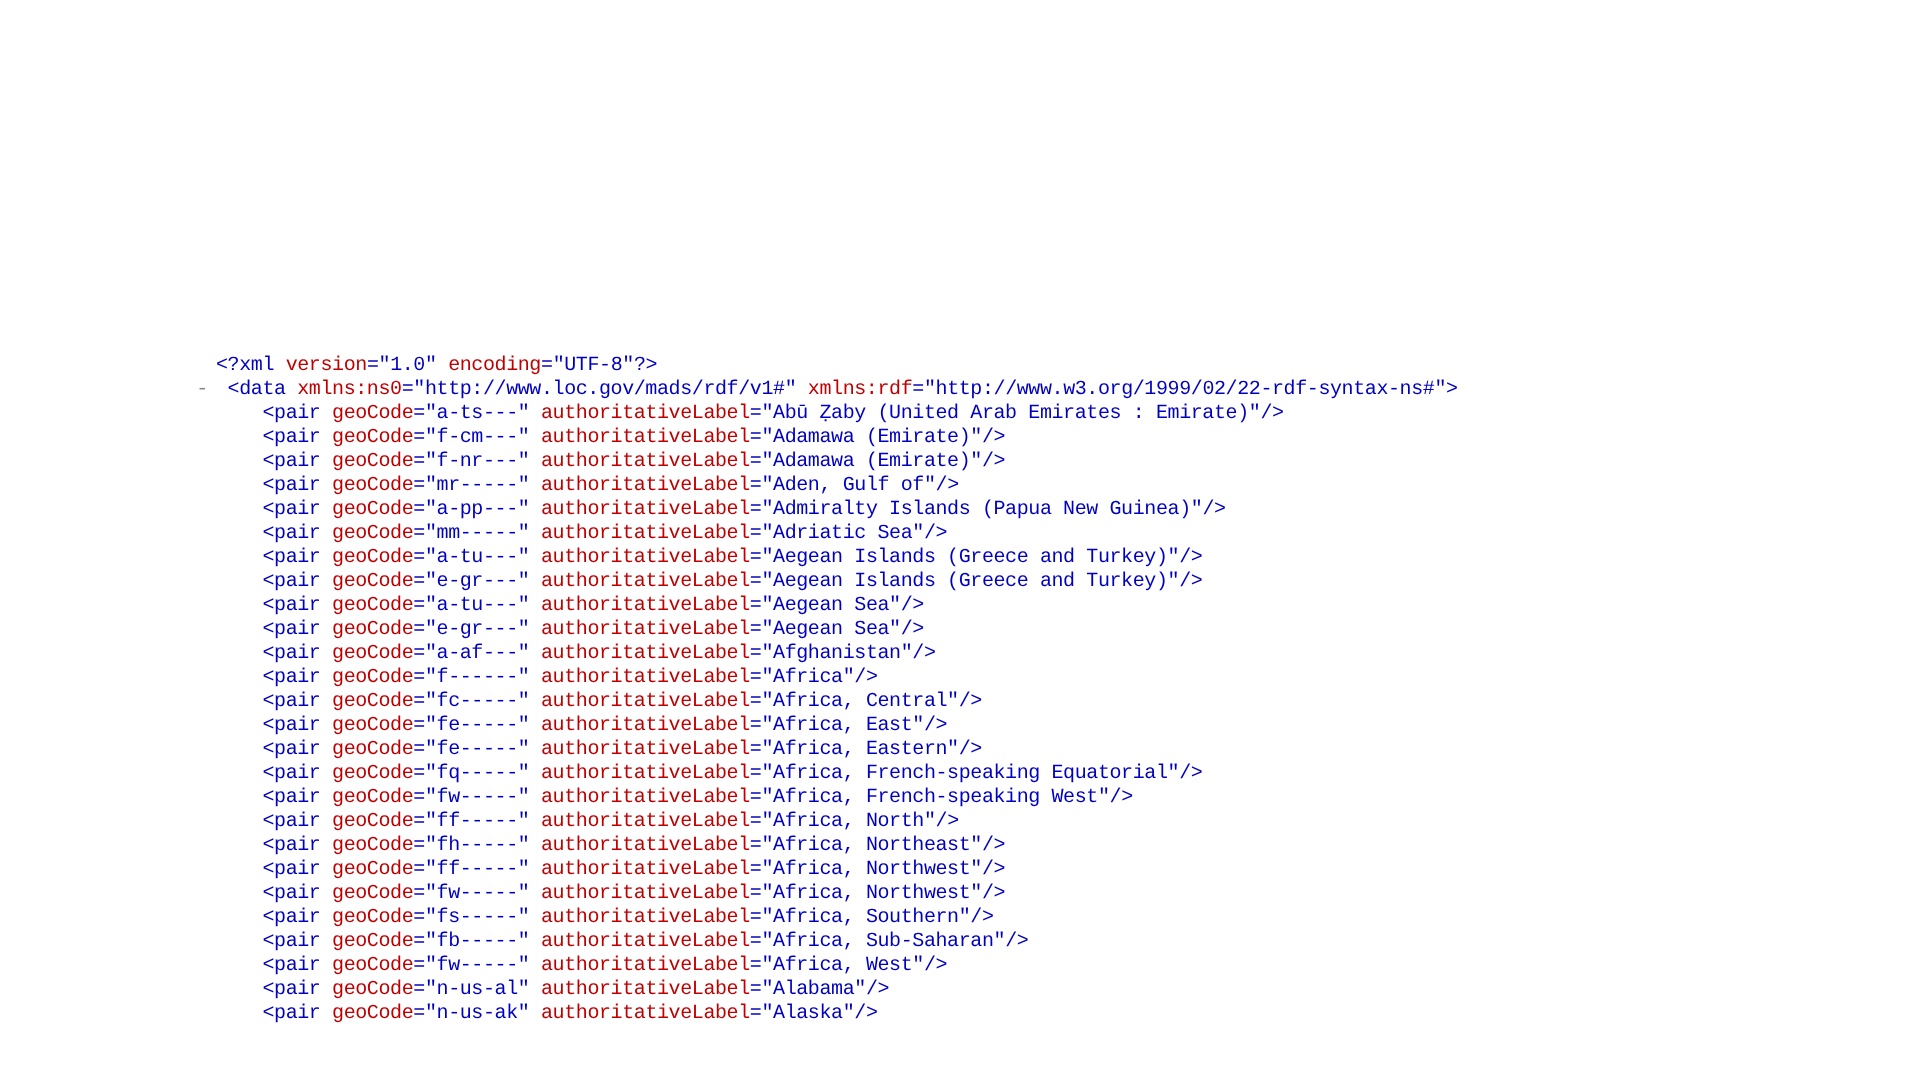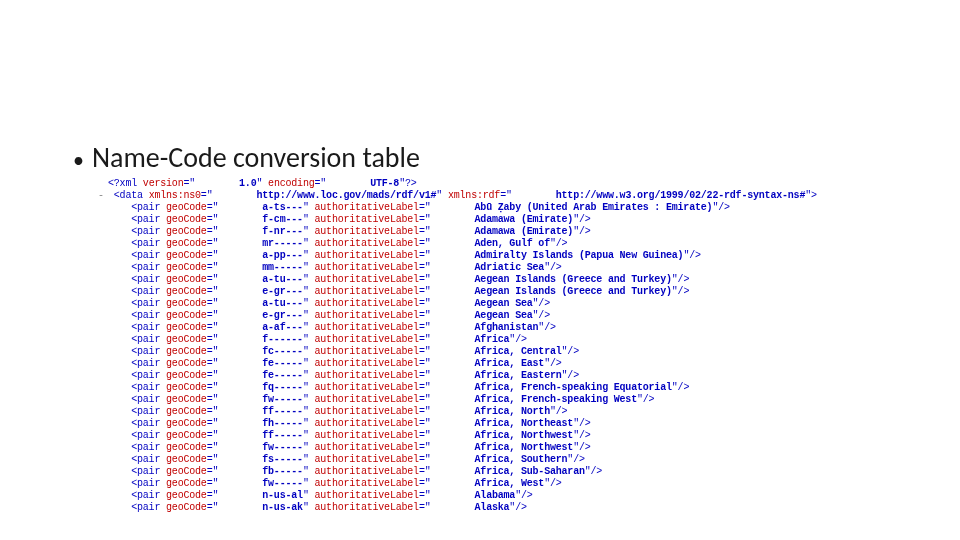--- a/index.html
+++ b/index.html
@@ -38,27 +38,24 @@
     font-size: 10px;
     line-height: 12px;
     white-space: pre;
     letter-spacing: -0.2px;
   }
   .tag   { color: #0000c0; }       
   .attrN { color: #c00000; font-weight: normal; } 
   .attrV { color: #0000c0; font-weight: bold; } 
   .eq    { color: #0000c0; }
   .q     { color: #0000c0; }
-  .bold  { font-weight: bold; margin-left: 44px; }
+  .bold  { font-weight: normal; }
   .gutter { color:#888; display:inline-block; width:14px; text-align:center; }
 </style>
 </head>
 <body>
 
 <div class="slide">
 
-  <div class="title">
-    <span class="bullet">•</span><span>Name-Code conversion table</span>
-  </div>
 
   <div class="xml-block" id="xml-block"><div><span class="gutter"> </span><span class="tag">&lt;?</span><span class="tag">xml </span><span class="attrN">version</span><span class="eq">=</span><span class="q">"</span><span class="attrV bold">1.0</span><span class="q">" </span><span class="attrN">encoding</span><span class="eq">=</span><span class="q">"</span><span class="attrV bold">UTF-8</span><span class="q">"</span><span class="tag">?&gt;</span></div><div><span class="gutter">-</span><span class="tag"> &lt;</span><span class="tag">data </span><span class="attrN">xmlns:ns0</span><span class="eq">=</span><span class="q">"</span><span class="attrV bold">http://www.loc.gov/mads/rdf/v1#</span><span class="q">" </span><span class="attrN">xmlns:rdf</span><span class="eq">=</span><span class="q">"</span><span class="attrV bold">http://www.w3.org/1999/02/22-rdf-syntax-ns#</span><span class="q">"</span><span class="tag">&gt;</span></div><div><span class="gutter"> </span><span class="tag">    &lt;</span><span class="tag">pair </span><span class="attrN">geoCode</span><span class="eq">=</span><span class="q">"</span><span class="attrV bold">a-ts---</span><span class="q">" </span><span class="attrN">authoritativeLabel</span><span class="eq">=</span><span class="q">"</span><span class="attrV bold">Abū Ẓaby (United Arab Emirates : Emirate)</span><span class="q">"</span><span class="tag">/&gt;</span></div><div><span class="gutter"> </span><span class="tag">    &lt;</span><span class="tag">pair </span><span class="attrN">geoCode</span><span class="eq">=</span><span class="q">"</span><span class="attrV bold">f-cm---</span><span class="q">" </span><span class="attrN">authoritativeLabel</span><span class="eq">=</span><span class="q">"</span><span class="attrV bold">Adamawa (Emirate)</span><span class="q">"</span><span class="tag">/&gt;</span></div><div><span class="gutter"> </span><span class="tag">    &lt;</span><span class="tag">pair </span><span class="attrN">geoCode</span><span class="eq">=</span><span class="q">"</span><span class="attrV bold">f-nr---</span><span class="q">" </span><span class="attrN">authoritativeLabel</span><span class="eq">=</span><span class="q">"</span><span class="attrV bold">Adamawa (Emirate)</span><span class="q">"</span><span class="tag">/&gt;</span></div><div><span class="gutter"> </span><span class="tag">    &lt;</span><span class="tag">pair </span><span class="attrN">geoCode</span><span class="eq">=</span><span class="q">"</span><span class="attrV bold">mr-----</span><span class="q">" </span><span class="attrN">authoritativeLabel</span><span class="eq">=</span><span class="q">"</span><span class="attrV bold">Aden, Gulf of</span><span class="q">"</span><span class="tag">/&gt;</span></div><div><span class="gutter"> </span><span class="tag">    &lt;</span><span class="tag">pair </span><span class="attrN">geoCode</span><span class="eq">=</span><span class="q">"</span><span class="attrV bold">a-pp---</span><span class="q">" </span><span class="attrN">authoritativeLabel</span><span class="eq">=</span><span class="q">"</span><span class="attrV bold">Admiralty Islands (Papua New Guinea)</span><span class="q">"</span><span class="tag">/&gt;</span></div><div><span class="gutter"> </span><span class="tag">    &lt;</span><span class="tag">pair </span><span class="attrN">geoCode</span><span class="eq">=</span><span class="q">"</span><span class="attrV bold">mm-----</span><span class="q">" </span><span class="attrN">authoritativeLabel</span><span class="eq">=</span><span class="q">"</span><span class="attrV bold">Adriatic Sea</span><span class="q">"</span><span class="tag">/&gt;</span></div><div><span class="gutter"> </span><span class="tag">    &lt;</span><span class="tag">pair </span><span class="attrN">geoCode</span><span class="eq">=</span><span class="q">"</span><span class="attrV bold">a-tu---</span><span class="q">" </span><span class="attrN">authoritativeLabel</span><span class="eq">=</span><span class="q">"</span><span class="attrV bold">Aegean Islands (Greece and Turkey)</span><span class="q">"</span><span class="tag">/&gt;</span></div><div><span class="gutter"> </span><span class="tag">    &lt;</span><span class="tag">pair </span><span class="attrN">geoCode</span><span class="eq">=</span><span class="q">"</span><span class="attrV bold">e-gr---</span><span class="q">" </span><span class="attrN">authoritativeLabel</span><span class="eq">=</span><span class="q">"</span><span class="attrV bold">Aegean Islands (Greece and Turkey)</span><span class="q">"</span><span class="tag">/&gt;</span></div><div><span class="gutter"> </span><span class="tag">    &lt;</span><span class="tag">pair </span><span class="attrN">geoCode</span><span class="eq">=</span><span class="q">"</span><span class="attrV bold">a-tu---</span><span class="q">" </span><span class="attrN">authoritativeLabel</span><span class="eq">=</span><span class="q">"</span><span class="attrV bold">Aegean Sea</span><span class="q">"</span><span class="tag">/&gt;</span></div><div><span class="gutter"> </span><span class="tag">    &lt;</span><span class="tag">pair </span><span class="attrN">geoCode</span><span class="eq">=</span><span class="q">"</span><span class="attrV bold">e-gr---</span><span class="q">" </span><span class="attrN">authoritativeLabel</span><span class="eq">=</span><span class="q">"</span><span class="attrV bold">Aegean Sea</span><span class="q">"</span><span class="tag">/&gt;</span></div><div><span class="gutter"> </span><span class="tag">    &lt;</span><span class="tag">pair </span><span class="attrN">geoCode</span><span class="eq">=</span><span class="q">"</span><span class="attrV bold">a-af---</span><span class="q">" </span><span class="attrN">authoritativeLabel</span><span class="eq">=</span><span class="q">"</span><span class="attrV bold">Afghanistan</span><span class="q">"</span><span class="tag">/&gt;</span></div><div><span class="gutter"> </span><span class="tag">    &lt;</span><span class="tag">pair </span><span class="attrN">geoCode</span><span class="eq">=</span><span class="q">"</span><span class="attrV bold">f------</span><span class="q">" </span><span class="attrN">authoritativeLabel</span><span class="eq">=</span><span class="q">"</span><span class="attrV bold">Africa</span><span class="q">"</span><span class="tag">/&gt;</span></div><div><span class="gutter"> </span><span class="tag">    &lt;</span><span class="tag">pair </span><span class="attrN">geoCode</span><span class="eq">=</span><span class="q">"</span><span class="attrV bold">fc-----</span><span class="q">" </span><span class="attrN">authoritativeLabel</span><span class="eq">=</span><span class="q">"</span><span class="attrV bold">Africa, Central</span><span class="q">"</span><span class="tag">/&gt;</span></div><div><span class="gutter"> </span><span class="tag">    &lt;</span><span class="tag">pair </span><span class="attrN">geoCode</span><span class="eq">=</span><span class="q">"</span><span class="attrV bold">fe-----</span><span class="q">" </span><span class="attrN">authoritativeLabel</span><span class="eq">=</span><span class="q">"</span><span class="attrV bold">Africa, East</span><span class="q">"</span><span class="tag">/&gt;</span></div><div><span class="gutter"> </span><span class="tag">    &lt;</span><span class="tag">pair </span><span class="attrN">geoCode</span><span class="eq">=</span><span class="q">"</span><span class="attrV bold">fe-----</span><span class="q">" </span><span class="attrN">authoritativeLabel</span><span class="eq">=</span><span class="q">"</span><span class="attrV bold">Africa, Eastern</span><span class="q">"</span><span class="tag">/&gt;</span></div><div><span class="gutter"> </span><span class="tag">    &lt;</span><span class="tag">pair </span><span class="attrN">geoCode</span><span class="eq">=</span><span class="q">"</span><span class="attrV bold">fq-----</span><span class="q">" </span><span class="attrN">authoritativeLabel</span><span class="eq">=</span><span class="q">"</span><span class="attrV bold">Africa, French-speaking Equatorial</span><span class="q">"</span><span class="tag">/&gt;</span></div><div><span class="gutter"> </span><span class="tag">    &lt;</span><span class="tag">pair </span><span class="attrN">geoCode</span><span class="eq">=</span><span class="q">"</span><span class="attrV bold">fw-----</span><span class="q">" </span><span class="attrN">authoritativeLabel</span><span class="eq">=</span><span class="q">"</span><span class="attrV bold">Africa, French-speaking West</span><span class="q">"</span><span class="tag">/&gt;</span></div><div><span class="gutter"> </span><span class="tag">    &lt;</span><span class="tag">pair </span><span class="attrN">geoCode</span><span class="eq">=</span><span class="q">"</span><span class="attrV bold">ff-----</span><span class="q">" </span><span class="attrN">authoritativeLabel</span><span class="eq">=</span><span class="q">"</span><span class="attrV bold">Africa, North</span><span class="q">"</span><span class="tag">/&gt;</span></div><div><span class="gutter"> </span><span class="tag">    &lt;</span><span class="tag">pair </span><span class="attrN">geoCode</span><span class="eq">=</span><span class="q">"</span><span class="attrV bold">fh-----</span><span class="q">" </span><span class="attrN">authoritativeLabel</span><span class="eq">=</span><span class="q">"</span><span class="attrV bold">Africa, Northeast</span><span class="q">"</span><span class="tag">/&gt;</span></div><div><span class="gutter"> </span><span class="tag">    &lt;</span><span class="tag">pair </span><span class="attrN">geoCode</span><span class="eq">=</span><span class="q">"</span><span class="attrV bold">ff-----</span><span class="q">" </span><span class="attrN">authoritativeLabel</span><span class="eq">=</span><span class="q">"</span><span class="attrV bold">Africa, Northwest</span><span class="q">"</span><span class="tag">/&gt;</span></div><div><span class="gutter"> </span><span class="tag">    &lt;</span><span class="tag">pair </span><span class="attrN">geoCode</span><span class="eq">=</span><span class="q">"</span><span class="attrV bold">fw-----</span><span class="q">" </span><span class="attrN">authoritativeLabel</span><span class="eq">=</span><span class="q">"</span><span class="attrV bold">Africa, Northwest</span><span class="q">"</span><span class="tag">/&gt;</span></div><div><span class="gutter"> </span><span class="tag">    &lt;</span><span class="tag">pair </span><span class="attrN">geoCode</span><span class="eq">=</span><span class="q">"</span><span class="attrV bold">fs-----</span><span class="q">" </span><span class="attrN">authoritativeLabel</span><span class="eq">=</span><span class="q">"</span><span class="attrV bold">Africa, Southern</span><span class="q">"</span><span class="tag">/&gt;</span></div><div><span class="gutter"> </span><span class="tag">    &lt;</span><span class="tag">pair </span><span class="attrN">geoCode</span><span class="eq">=</span><span class="q">"</span><span class="attrV bold">fb-----</span><span class="q">" </span><span class="attrN">authoritativeLabel</span><span class="eq">=</span><span class="q">"</span><span class="attrV bold">Africa, Sub-Saharan</span><span class="q">"</span><span class="tag">/&gt;</span></div><div><span class="gutter"> </span><span class="tag">    &lt;</span><span class="tag">pair </span><span class="attrN">geoCode</span><span class="eq">=</span><span class="q">"</span><span class="attrV bold">fw-----</span><span class="q">" </span><span class="attrN">authoritativeLabel</span><span class="eq">=</span><span class="q">"</span><span class="attrV bold">Africa, West</span><span class="q">"</span><span class="tag">/&gt;</span></div><div><span class="gutter"> </span><span class="tag">    &lt;</span><span class="tag">pair </span><span class="attrN">geoCode</span><span class="eq">=</span><span class="q">"</span><span class="attrV bold">n-us-al</span><span class="q">" </span><span class="attrN">authoritativeLabel</span><span class="eq">=</span><span class="q">"</span><span class="attrV bold">Alabama</span><span class="q">"</span><span class="tag">/&gt;</span></div><div><span class="gutter"> </span><span class="tag">    &lt;</span><span class="tag">pair </span><span class="attrN">geoCode</span><span class="eq">=</span><span class="q">"</span><span class="attrV bold">n-us-ak</span><span class="q">" </span><span class="attrN">authoritativeLabel</span><span class="eq">=</span><span class="q">"</span><span class="attrV bold">Alaska</span><span class="q">"</span><span class="tag">/&gt;</span></div></div>
 
 </div>
 
 </body></html>

